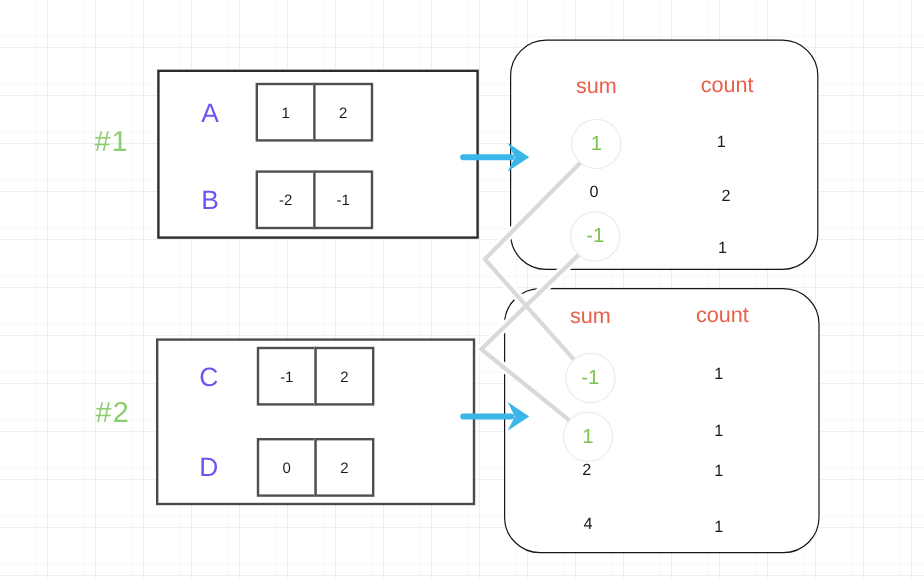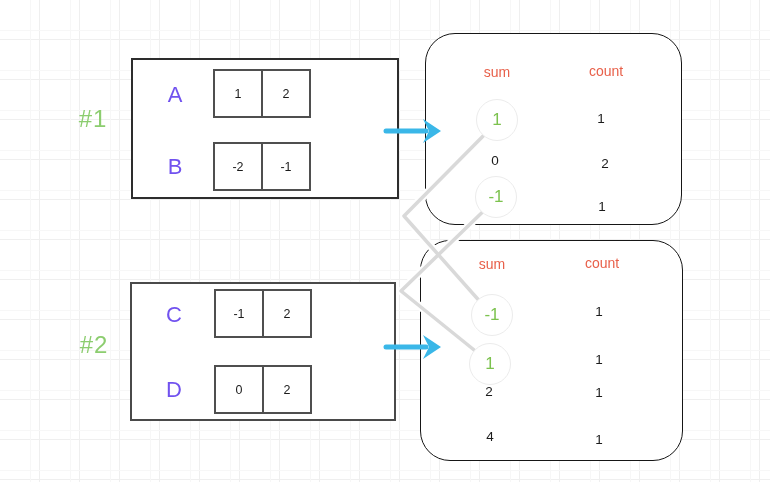--- a/index.html
+++ b/index.html
@@ -28,21 +28,21 @@
   .cell{
     width:50px;height:49px;border:2px solid #4f4f4f;box-sizing:border-box;
     margin-left:-2px;display:flex;align-items:center;justify-content:center;
     font-size:12.5px;color:#1b1b1b;background:#fff;
   }
   .cell:first-child{margin-left:0;}
   .result-table{
     position:absolute;background:#fff;border:1.8px solid #161616;
     border-radius:30px;box-sizing:border-box;
   }
-  .hdr{color:#e8604a;font-size:14px;}
+  .hdr{color:#e8604a;font-size:18px;}
   .val{color:#1b1b1b;font-size:13.5px;}
   .gval{color:#7cc24e;font-size:17px;}
   .hcircle{
     position:absolute;width:42px;height:42px;border-radius:50%;
     background:#fff;border:1.5px solid #ececec;box-sizing:border-box;
     transform:translate(-50%,-50%);
   }
   svg{position:absolute;left:0;top:0;}
 </style>
 </head>

